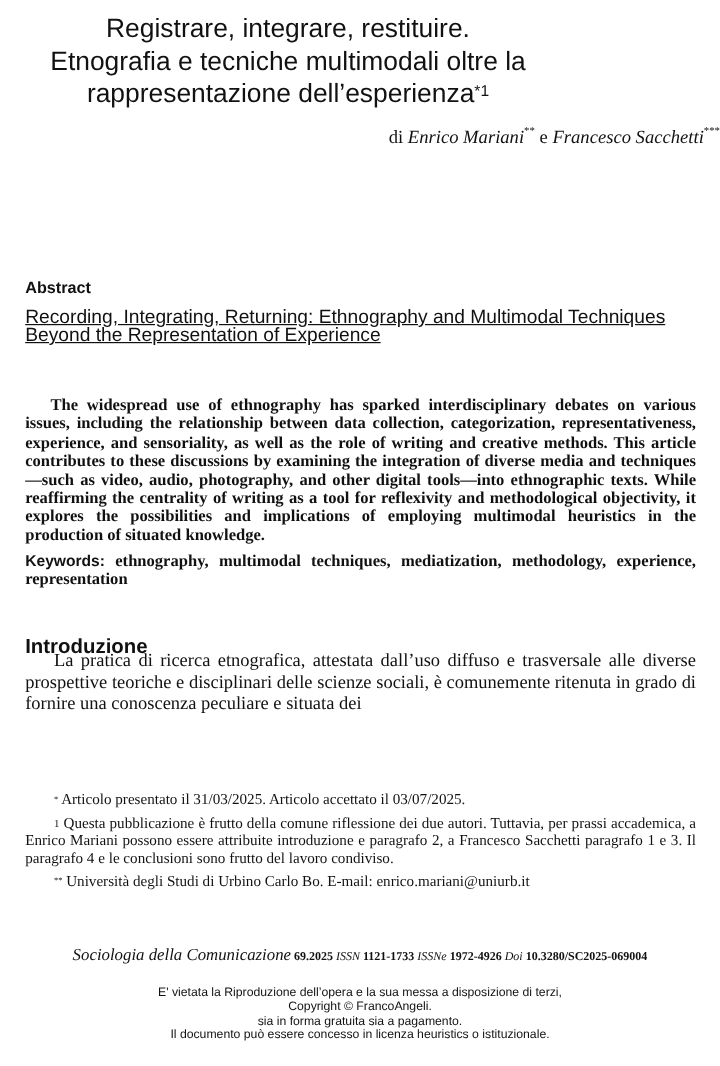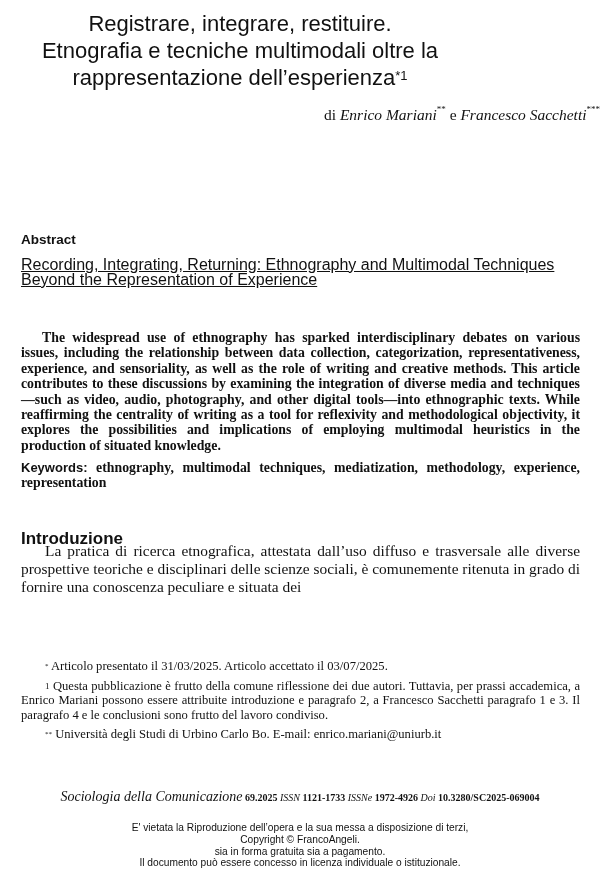--- a/index.html
+++ b/index.html
@@ -83,14 +83,14 @@
   <i>ISSNe</i>
   <span>1972-4926</span>
   <i>Doi</i>
   <span>10.3280/SC2025-069004</span>
 </div>
 
 <div id="copyright" class="sans">
   <span class="cl">E' vietata la Riproduzione dell’opera e la sua messa a disposizione di terzi,</span>
   <span class="cl">Copyright © FrancoAngeli.</span>
   <span class="cl">sia in forma gratuita sia a pagamento.</span>
-  <span class="cl">Il documento può essere concesso in licenza individuale o istituzionale.</span>
+  <span class="cl">Il documento può essere concesso in licenza heuristics o istituzionale.</span>
 </div>
 
 </body></html>

